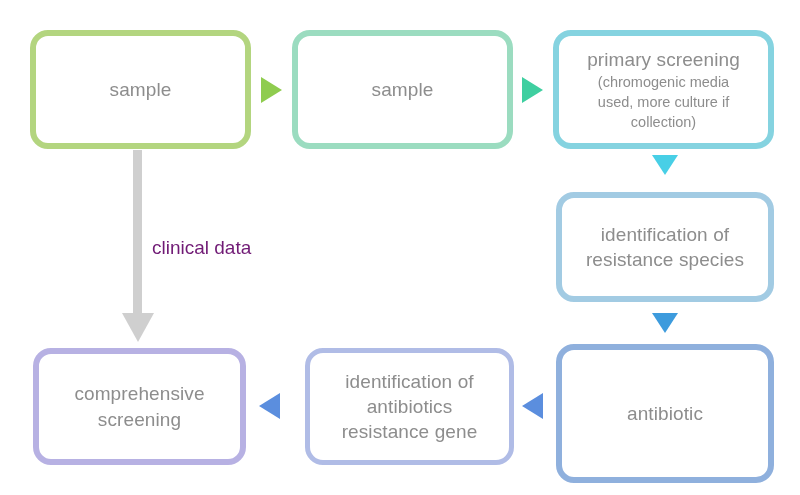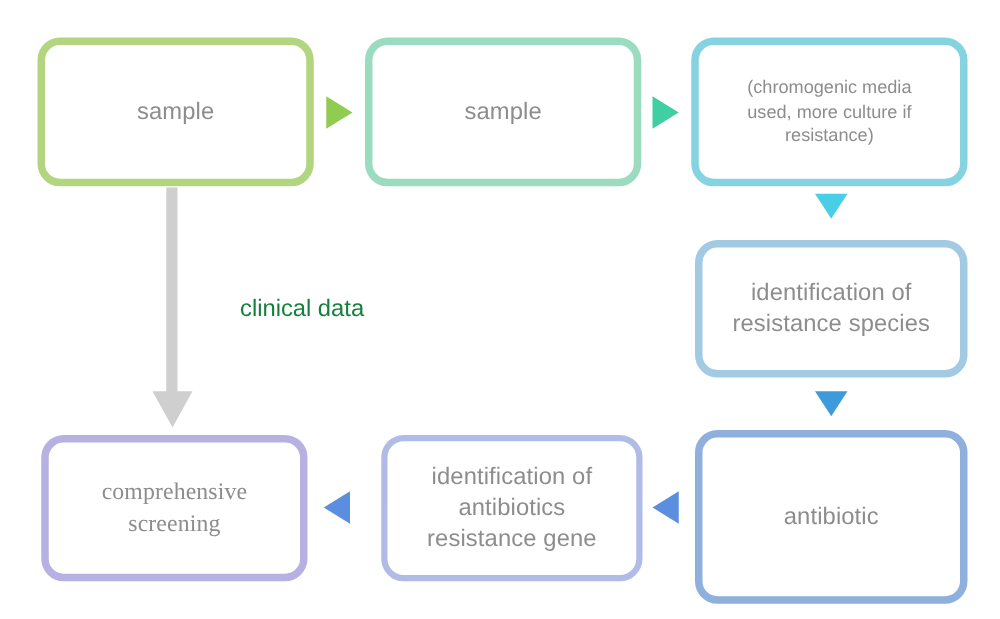--- a/index.html
+++ b/index.html
@@ -75,21 +75,20 @@
     border-color: #8fb0dd;
   }
   #node-resistance-gene {
     left: 305px; top: 348px; width: 209px; height: 117px;
     border-color: #b0bce6;
     border-width: 5px;
   }
   #node-comprehensive-analysis {
     left: 33px;  top: 348px; width: 213px; height: 117px;
     border-color: #b7b1e3;
-    font-family: Liberation Serif, serif;
   }
 
   
   .tri {
     position: absolute;
     width: 0;
     height: 0;
   }
   .tri-right {
     border-top: 13px solid transparent;
@@ -160,23 +159,22 @@
     border-left: 16px solid transparent;
     border-right: 16px solid transparent;
     border-top: 29px solid #cfcfcf;
   }
 
   #label-clinical-data {
     position: absolute;
     left: 152px;
     top: 237px;
     font-size: 19px;
-    color: #15803d;
+    color: #701a75;
     white-space: nowrap;
-    margin-left: 40px;
   }
 </style>
 </head>
 <body>
 
 <div id="canvas">
 
   <div class="node" id="node-sample-collection">
     <div class="node-inner">
       <span class="label-main">sample</span>
@@ -188,23 +186,24 @@
   <div class="node" id="node-sample-reception">
     <div class="node-inner">
       <span class="label-main">sample</span>
     </div>
   </div>
 
   <div class="tri tri-right" id="arrow-reception-to-screening"></div>
 
   <div class="node" id="node-primary-screening">
     <div class="node-inner">
+      <span class="label-main">primary screening</span>
       <span class="label-sub">(chromogenic media</span>
       <span class="label-sub">used, more culture if</span>
-      <span class="label-sub">resistance)</span>
+      <span class="label-sub">collection)</span>
     </div>
   </div>
 
   <div class="tri tri-down" id="arrow-screening-to-species"></div>
 
   <div class="node" id="node-identification-species">
     <div class="node-inner">
       <span class="label-main">identification of</span>
       <span class="label-main">resistance species</span>
     </div>

